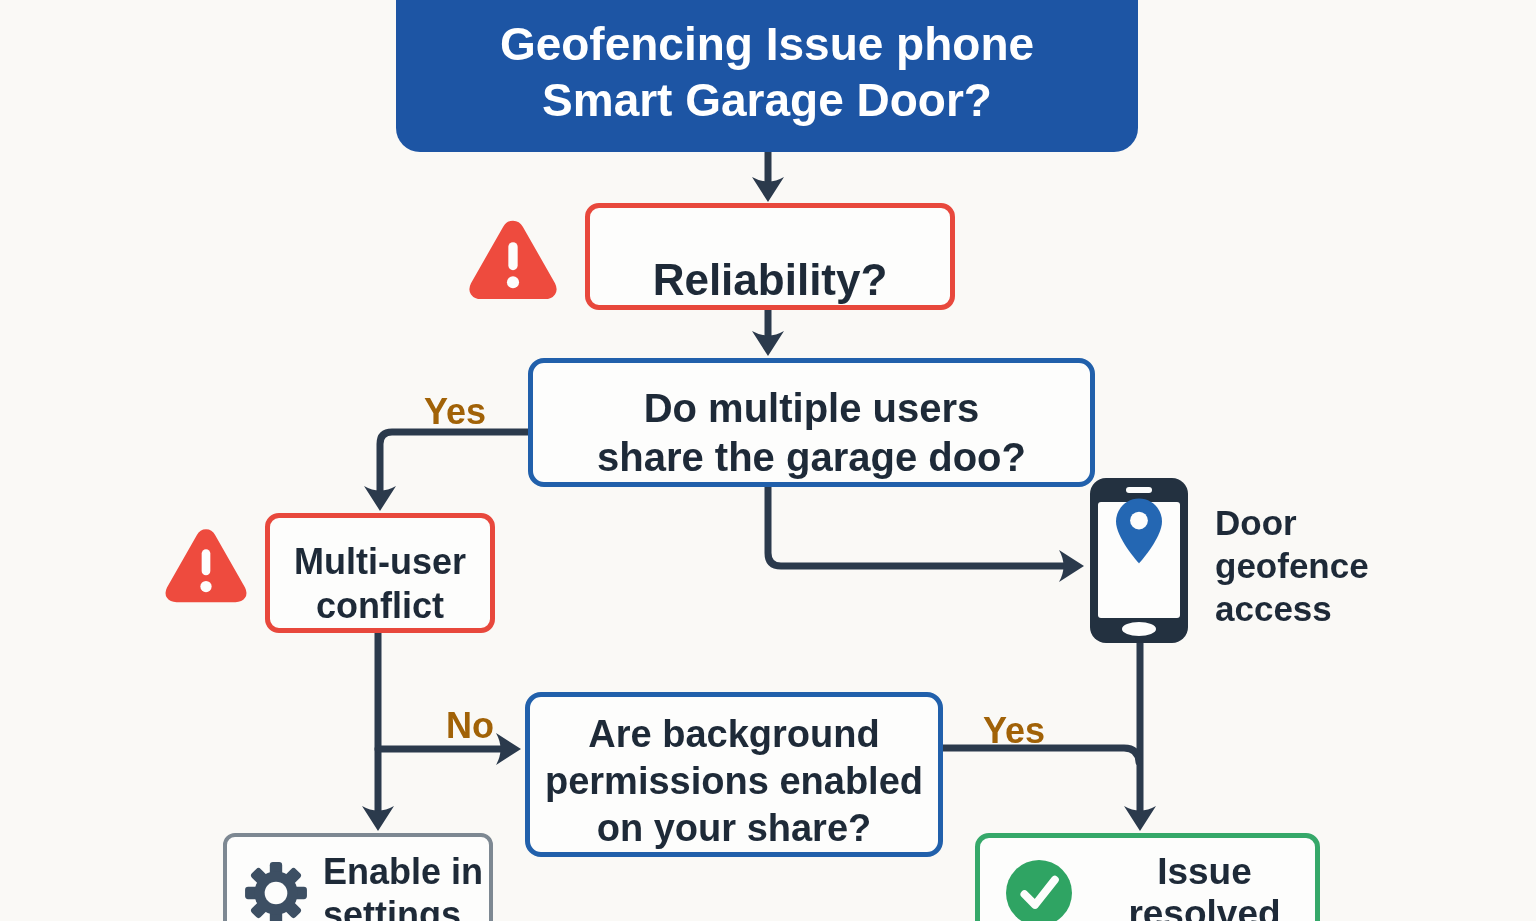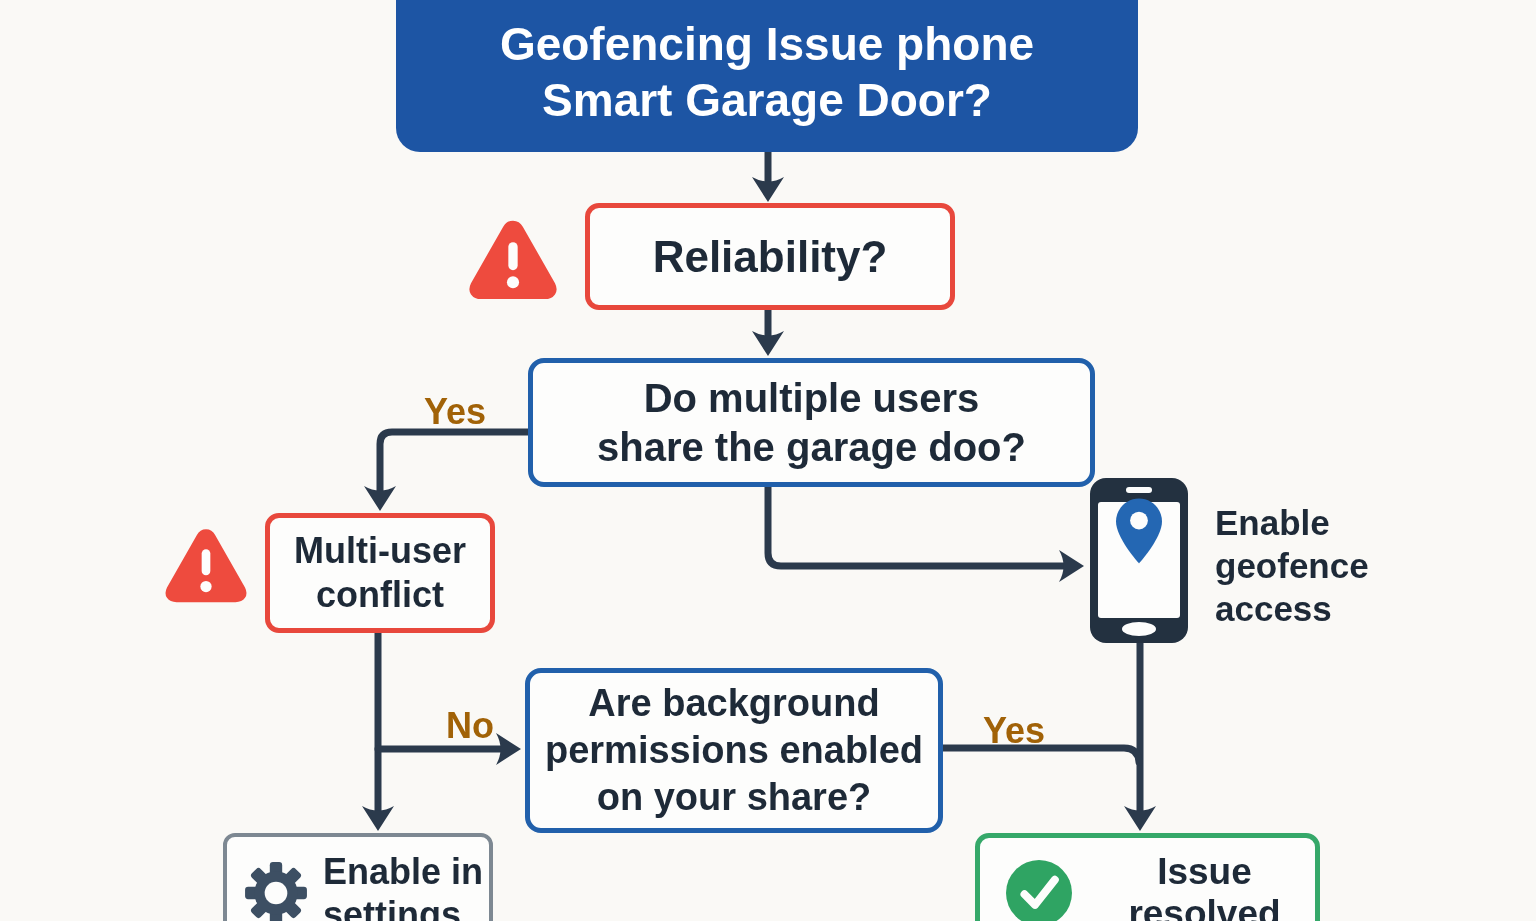--- a/index.html
+++ b/index.html
@@ -1,29 +1,29 @@
 <!DOCTYPE html>
 <html><head>
 <meta charset="utf-8">
 <style>
   html,body{margin:0;padding:0;}
   body{font-family:"Liberation Sans", sans-serif; background:#faf9f6;}
   .canvas{position:relative;width:1536px;height:921px;background:#faf9f6;overflow:hidden;}
   .canvas *{box-sizing:border-box;}
   svg.connectors{position:absolute;left:0;top:0;z-index:1;}
-  .node{position:absolute;z-index:2;background:#fdfdfc;display:flex;flex-direction:column;align-items:center;justify-content:center;color:#1e2a38;font-weight:700;text-align:center;}
+  .node{position:absolute;z-index:2;background:#fdfdfc;display:flex;flex-direction:column;align-items:center;justify-content:flex-end;color:#1e2a38;font-weight:700;text-align:center;}
   .header{position:absolute;z-index:2;left:396px;top:-44px;width:742px;height:196px;background:#1d55a4;border-radius:24px;color:#ffffff;font-weight:700;font-size:46px;line-height:56px;text-align:center;padding-top:60px;}
   .red-box{border:5px solid #e8483c;border-radius:14px;}
   .blue-box{border:5px solid #2160ab;border-radius:16px;}
   .green-box{border:5px solid #35a869;border-radius:14px;}
   .gray-box{border:4px solid #7d8892;border-radius:12px;}
   .reliability{left:585px;top:203px;width:370px;height:107px;font-size:44px;}
   .multi-users{left:528px;top:358px;width:567px;height:129px;font-size:40px;line-height:49px;}
   .conflict{left:265px;top:513px;width:230px;height:120px;font-size:36px;line-height:44px;}
-  .bg-perms{left:525px;top:668px;width:418px;height:165px;font-size:38px;line-height:47px;}
+  .bg-perms{left:525px;top:692px;width:418px;height:165px;font-size:38px;line-height:47px;}
   .enable{left:223px;top:833px;width:270px;height:120px;flex-direction:row;justify-content:flex-start;padding-left:16px;}
   .enable .txt{font-size:36px;line-height:43px;text-align:left;margin-left:14px;}
   .resolved{left:975px;top:833px;width:345px;height:120px;flex-direction:row;justify-content:flex-start;padding-left:26px;font-size:37px;}
   .edge-label{position:absolute;z-index:2;color:#a16207;font-weight:700;font-size:36px;text-align:center;}
   .lbl-yes1{left:413px;top:391px;width:84px;}
   .lbl-no1{left:410px;top:705px;width:84px;text-align:right;}
   .lbl-yes2{left:972px;top:710px;width:84px;}
   .warn{position:absolute;z-index:2;}
   .warn-1{left:466px;top:216px;}
   .warn-2{left:162px;top:525px;}
@@ -106,21 +106,21 @@
     <div class="pin">
       <svg width="46" height="66" viewBox="0 0 44 62">
         <path d="M22,0 C9.8,0 0,9.8 0,22 C0,38 22,62 22,62 C22,62 44,38 44,22 C44,9.8 34.2,0 22,0 Z" fill="#2467b3"></path>
         <circle cx="22" cy="21" r="8.5" fill="#fdfdfc"></circle>
       </svg>
     </div>
     <div class="home"></div>
   </div>
 
   <div class="allow-text">
-    <div>Enable</div>
+    <div>Door</div>
     <div>geofence</div>
     <div>access</div>
   </div>
 
   <div class="node blue-box bg-perms">
     <div>Are background</div>
     <div>permissions enabled</div>
     <div>on your share?</div>
   </div>
 

